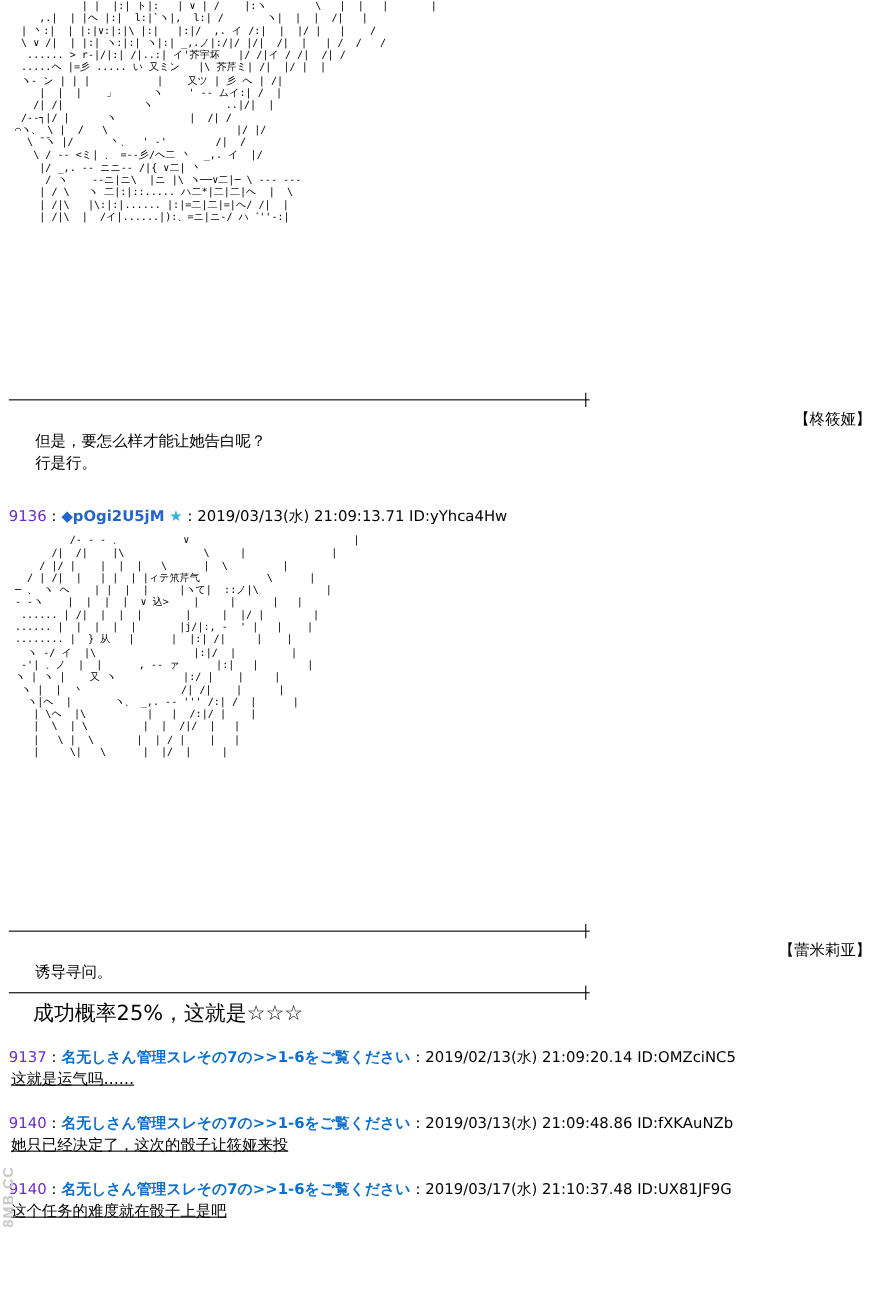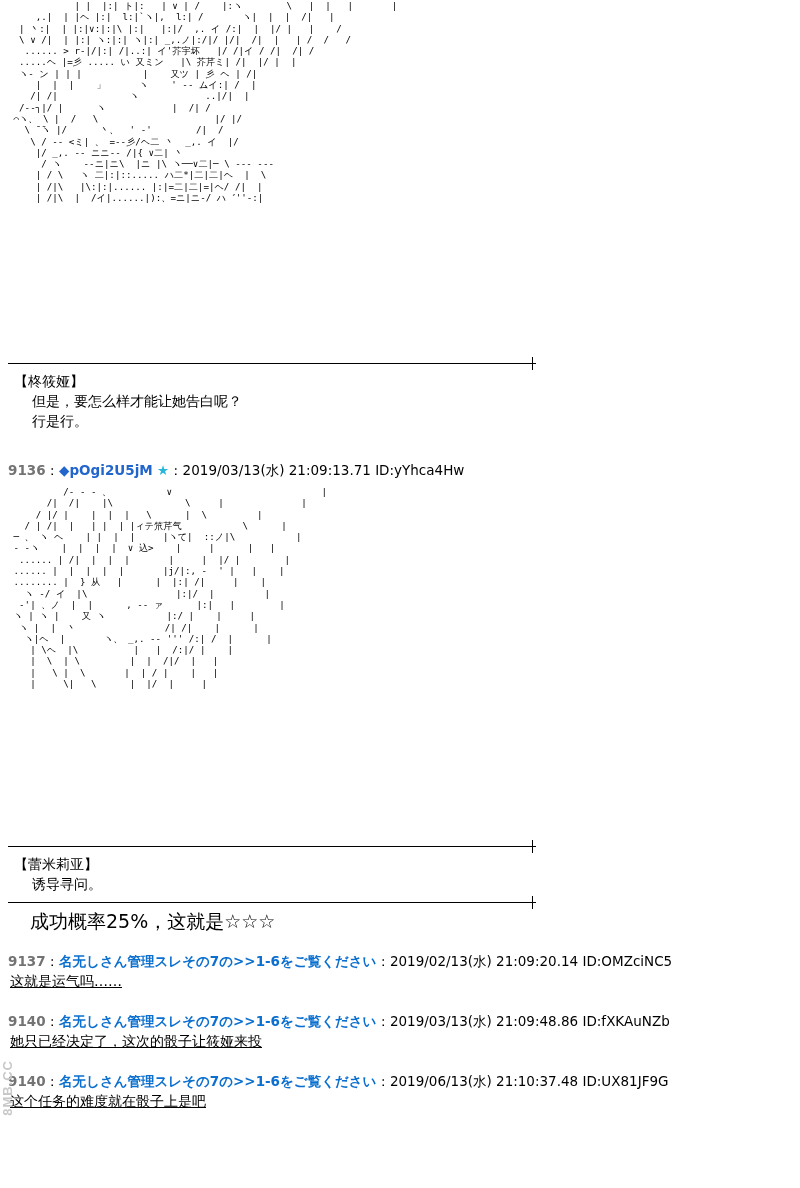--- a/index.html
+++ b/index.html
@@ -67,35 +67,35 @@
     font-family: "DejaVu Sans", "Liberation Sans", sans-serif;
     font-size: 14px;
     line-height: 20px;
     color: #000000;
     margin: 0;
     padding: 0;
   }
   .speech .name {
     display: block;
     padding-left: 6px;
+    text-align: right;
   }
   .speech .line {
     display: block;
     padding-left: 24px;
   }
   .post-header {
     font-family: "DejaVu Sans", "Liberation Sans", sans-serif;
     font-size: 13.5px;
     line-height: 19px;
     color: #000000;
     white-space: nowrap;
   }
   .post-header .num {
-    color: #737373;
-    font-weight: bold;
+    color: #6d28d9;
   }
   .post-header .sep {
     color: #000000;
   }
   .post-header .handle {
     color: #2266cc;
     font-weight: bold;
   }
   .post-header .name-link {
     color: #0b6fcf;
@@ -217,19 +217,19 @@
   <div class="gap-md"></div>
 
   <div class="post-header">
     <span class="num">9140</span><span class="sep">：</span><span class="name-link">名无しさん管理スレその7の&gt;&gt;1-6をご覧ください</span><span class="meta">：2019/03/13(水) 21:09:48.86 ID:fXKAuNZb</span>
   </div>
   <div class="post-body">她只已经决定了，这次的骰子让筱娅来投</div>
 
   <div class="gap-md"></div>
 
   <div class="post-header">
-    <span class="num">9140</span><span class="sep">：</span><span class="name-link">名无しさん管理スレその7の&gt;&gt;1-6をご覧ください</span><span class="meta">：2019/06/13(水) 21:10:37.48 ID:UX81JF9G</span>
+    <span class="num">9140</span><span class="sep">：</span><span class="name-link">名无しさん管理スレその7の&gt;&gt;1-6をご覧ください</span><span class="meta">：2019/03/17(水) 21:10:37.48 ID:UX81JF9G</span>
   </div>
   <div class="post-body">这个任务的难度就在骰子上是吧</div>
 
   <div class="watermark">8MB.CC</div>
 
 </div>
 
 </body></html>

